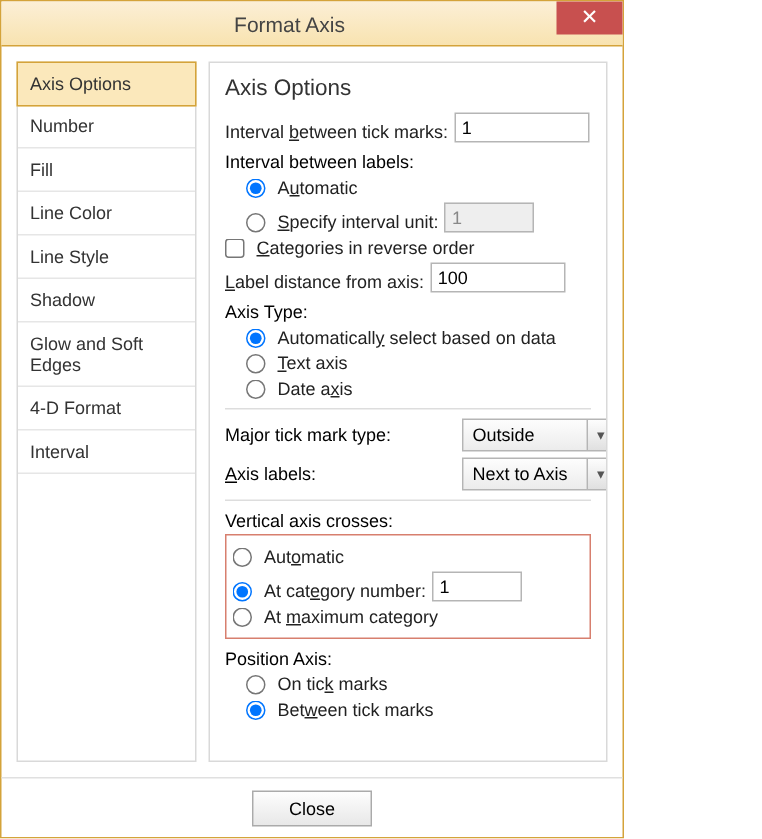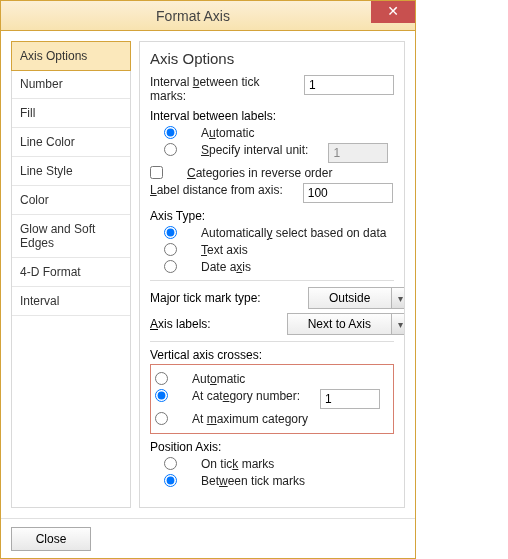--- a/index.html
+++ b/index.html
@@ -84,21 +84,21 @@
     border: 1px solid #d9d9d9;
     padding: 8px 10px;
     overflow: hidden;
   }
   .content h2 {
     font-size: 15px;
     font-weight: normal;
     margin: 0 0 8px 0;
     color: #333;
   }
-  .row { display: flex; align-items: flex-start; margin: 3px 0; gap: 20px; }
+  .row { display: flex; align-items: flex-end; margin: 3px 0; gap: 4px; }
   .row label { color: #222; }
   .row.indent { margin-left: 14px; }
   input[type=text].field {
     border: 1px solid #b5b5b5;
     height: 20px;
     padding: 1px 4px;
     font-family: inherit;
     font-size: 12px;
   }
   input[type=text].field.small { width: 60px; }
@@ -108,21 +108,21 @@
   .seplabel { margin: 6px 0 2px 0; }
   .combo {
     display: inline-flex;
     align-items: stretch;
     height: 22px;
     margin-left: auto;
   }
   .combo .val {
     border: 1px solid #b5b5b5;
     background: linear-gradient(#fdfdfd,#ececec);
-    padding: 2px 20px;
+    padding: 2px 6px;
     min-width: 84px;
     display: flex; align-items: center;
   }
   .combo .btn {
     border: 1px solid #b5b5b5;
     border-left: none;
     background: linear-gradient(#fdfdfd,#e0e0e0);
     width: 18px;
     display: flex; align-items:center; justify-content:center;
   }
@@ -132,21 +132,21 @@
   hr.sep { border: none; border-top: 1px solid #ddd; margin: 6px 0; }
   .hlbox {
     border: 1px solid #d77f6e;
     padding: 4px 4px;
     margin: 2px 0 4px 0;
   }
   .footer {
     height: 40px;
     border-top: 1px solid #e0e0e0;
     display: flex;
-    justify-content: flex-start;
+    justify-content: center;
     align-items: center;
     padding: 0 10px;
   }
   .btn-close {
     width: 80px;
     height: 24px;
     border: 1px solid #aaa;
     background: linear-gradient(#fdfdfd,#e8e8e8);
     font-family: inherit;
     font-size: 12px;
@@ -163,21 +163,21 @@
     <div class="close"></div>
   </div>
 
   <div class="body">
     <div class="sidebar">
       <div class="item selected">Axis Options</div>
       <div class="item">Number</div>
       <div class="item">Fill</div>
       <div class="item">Line Color</div>
       <div class="item">Line Style</div>
-      <div class="item">Color</div>
+      <div class="item">Shadow</div>
       <div class="item">Glow and Soft Edges</div>
       <div class="item">4-D Format</div>
       <div class="item">Interval</div>
     </div>
 
     <div class="content">
       <h2>Axis Options</h2>
 
       <div class="row">
         <label>Interval <span class="u">b</span>etween tick marks:</label>

